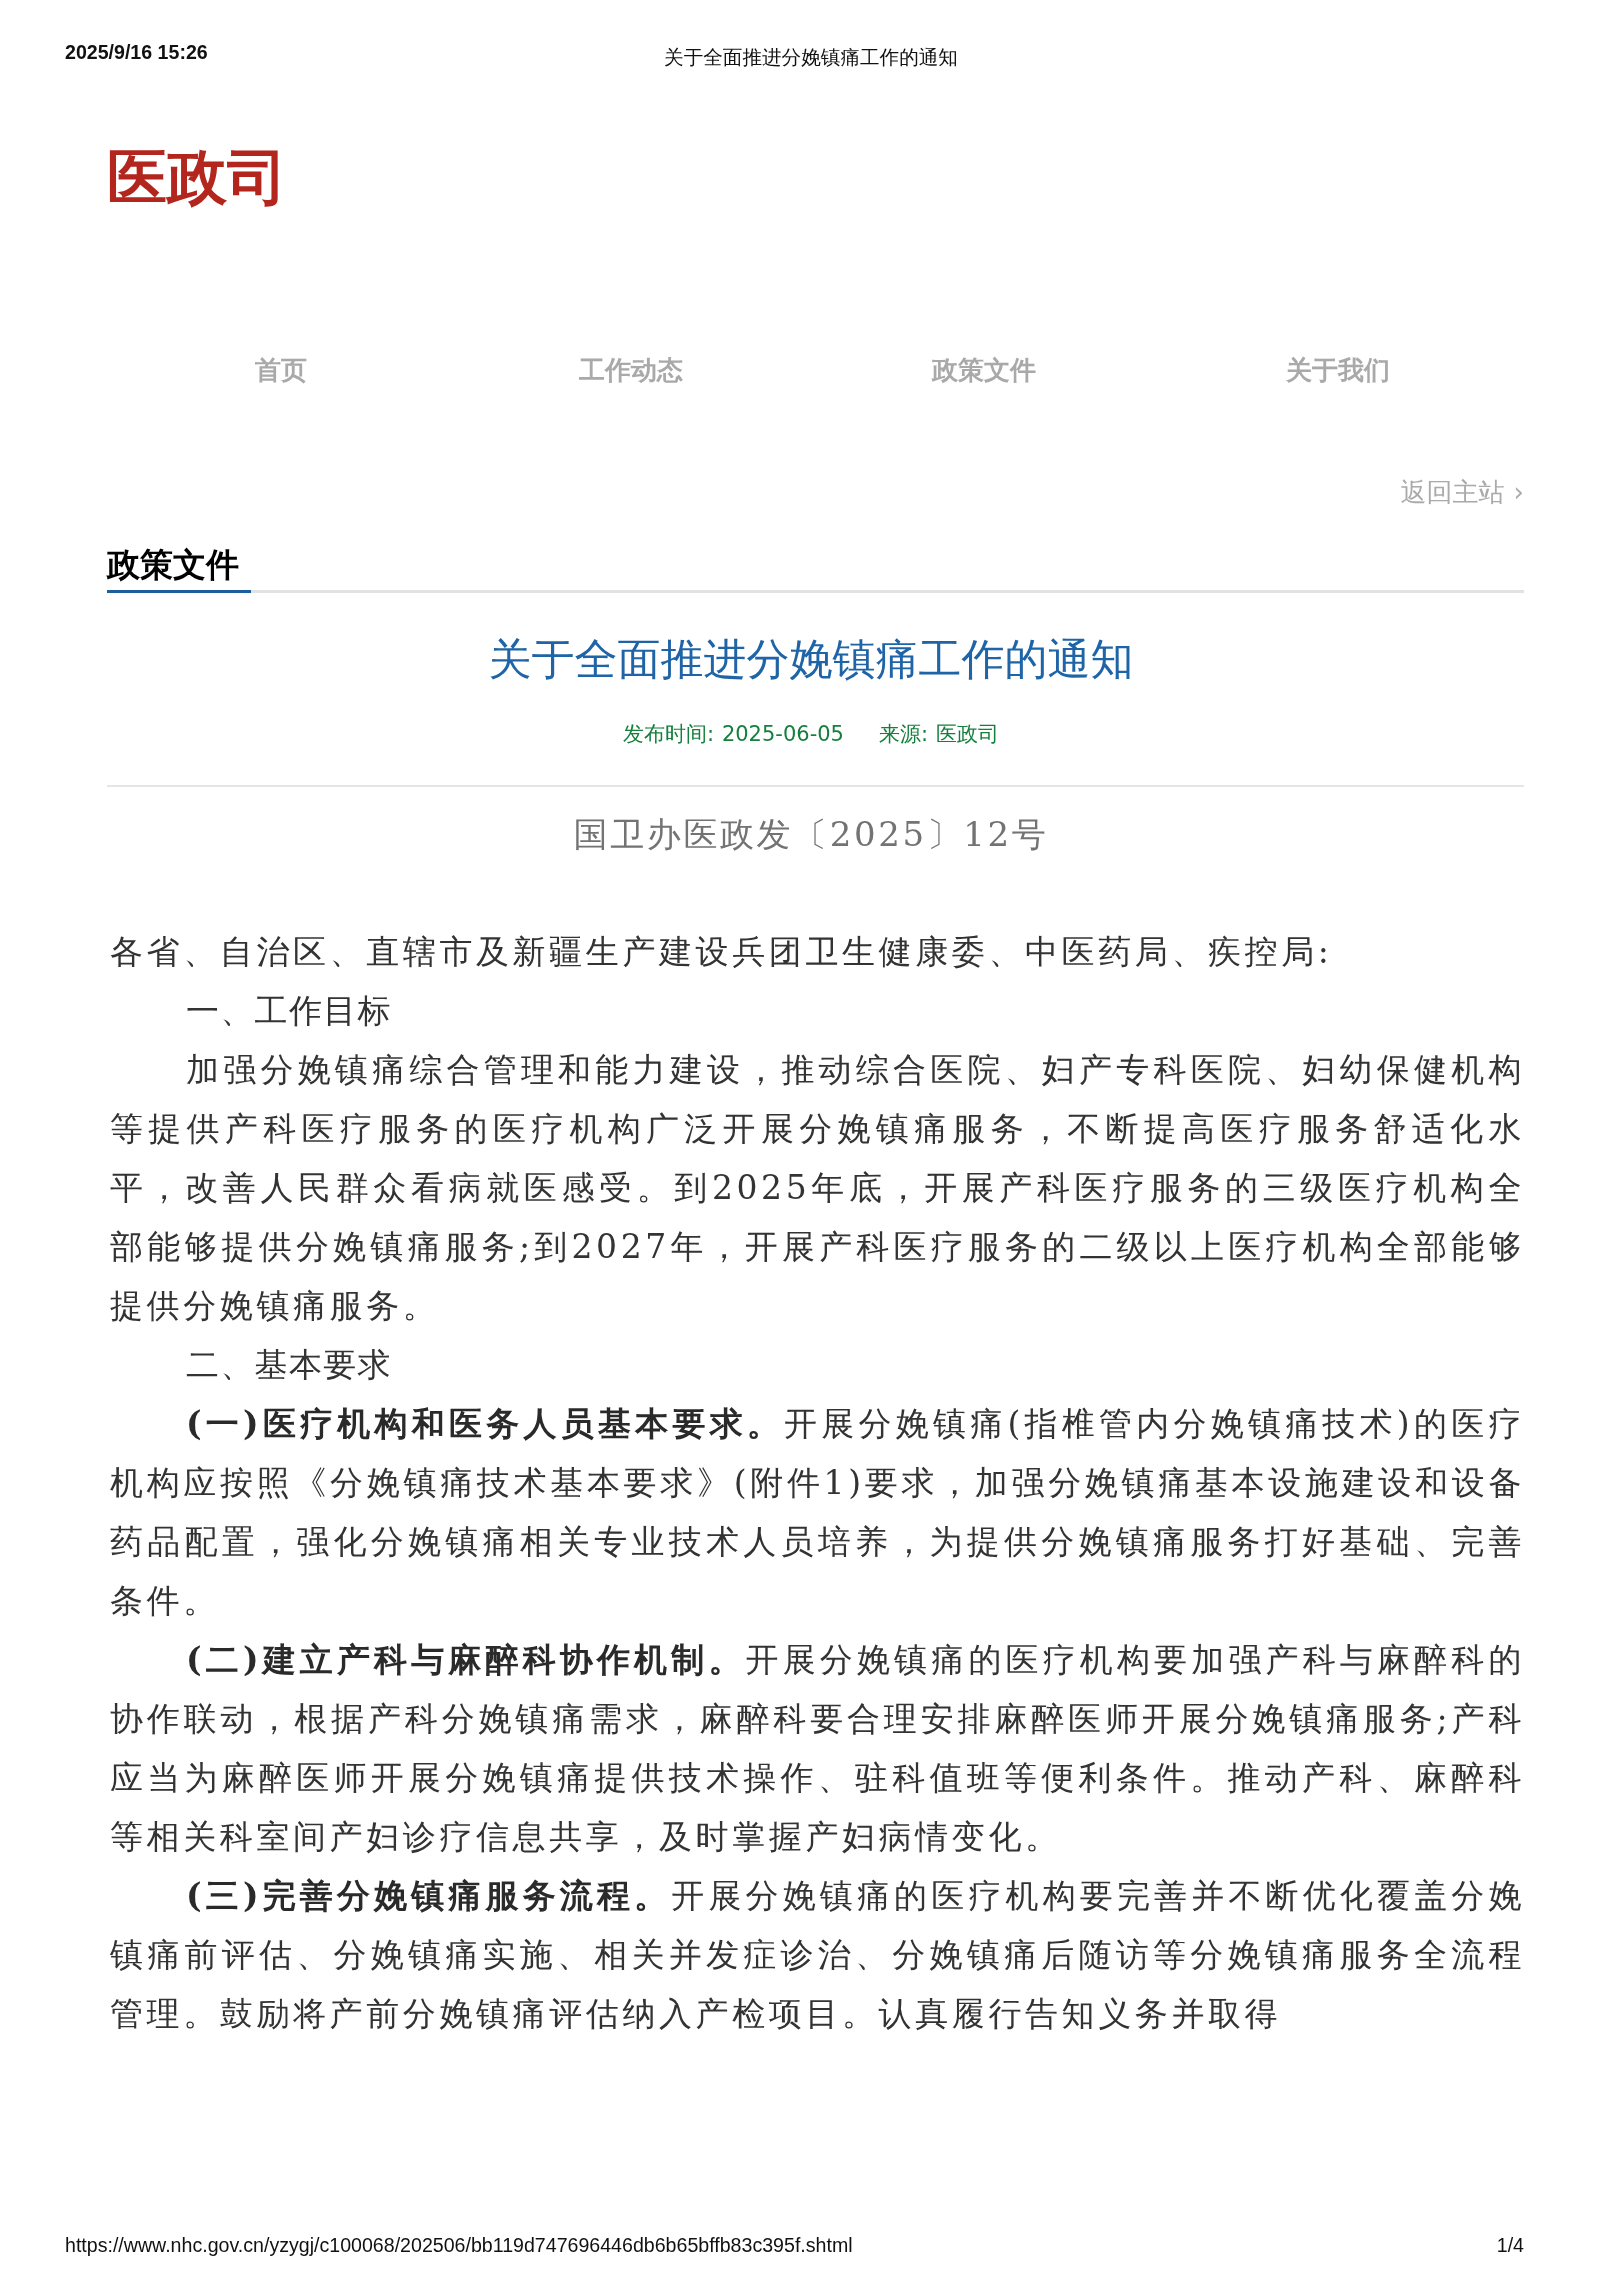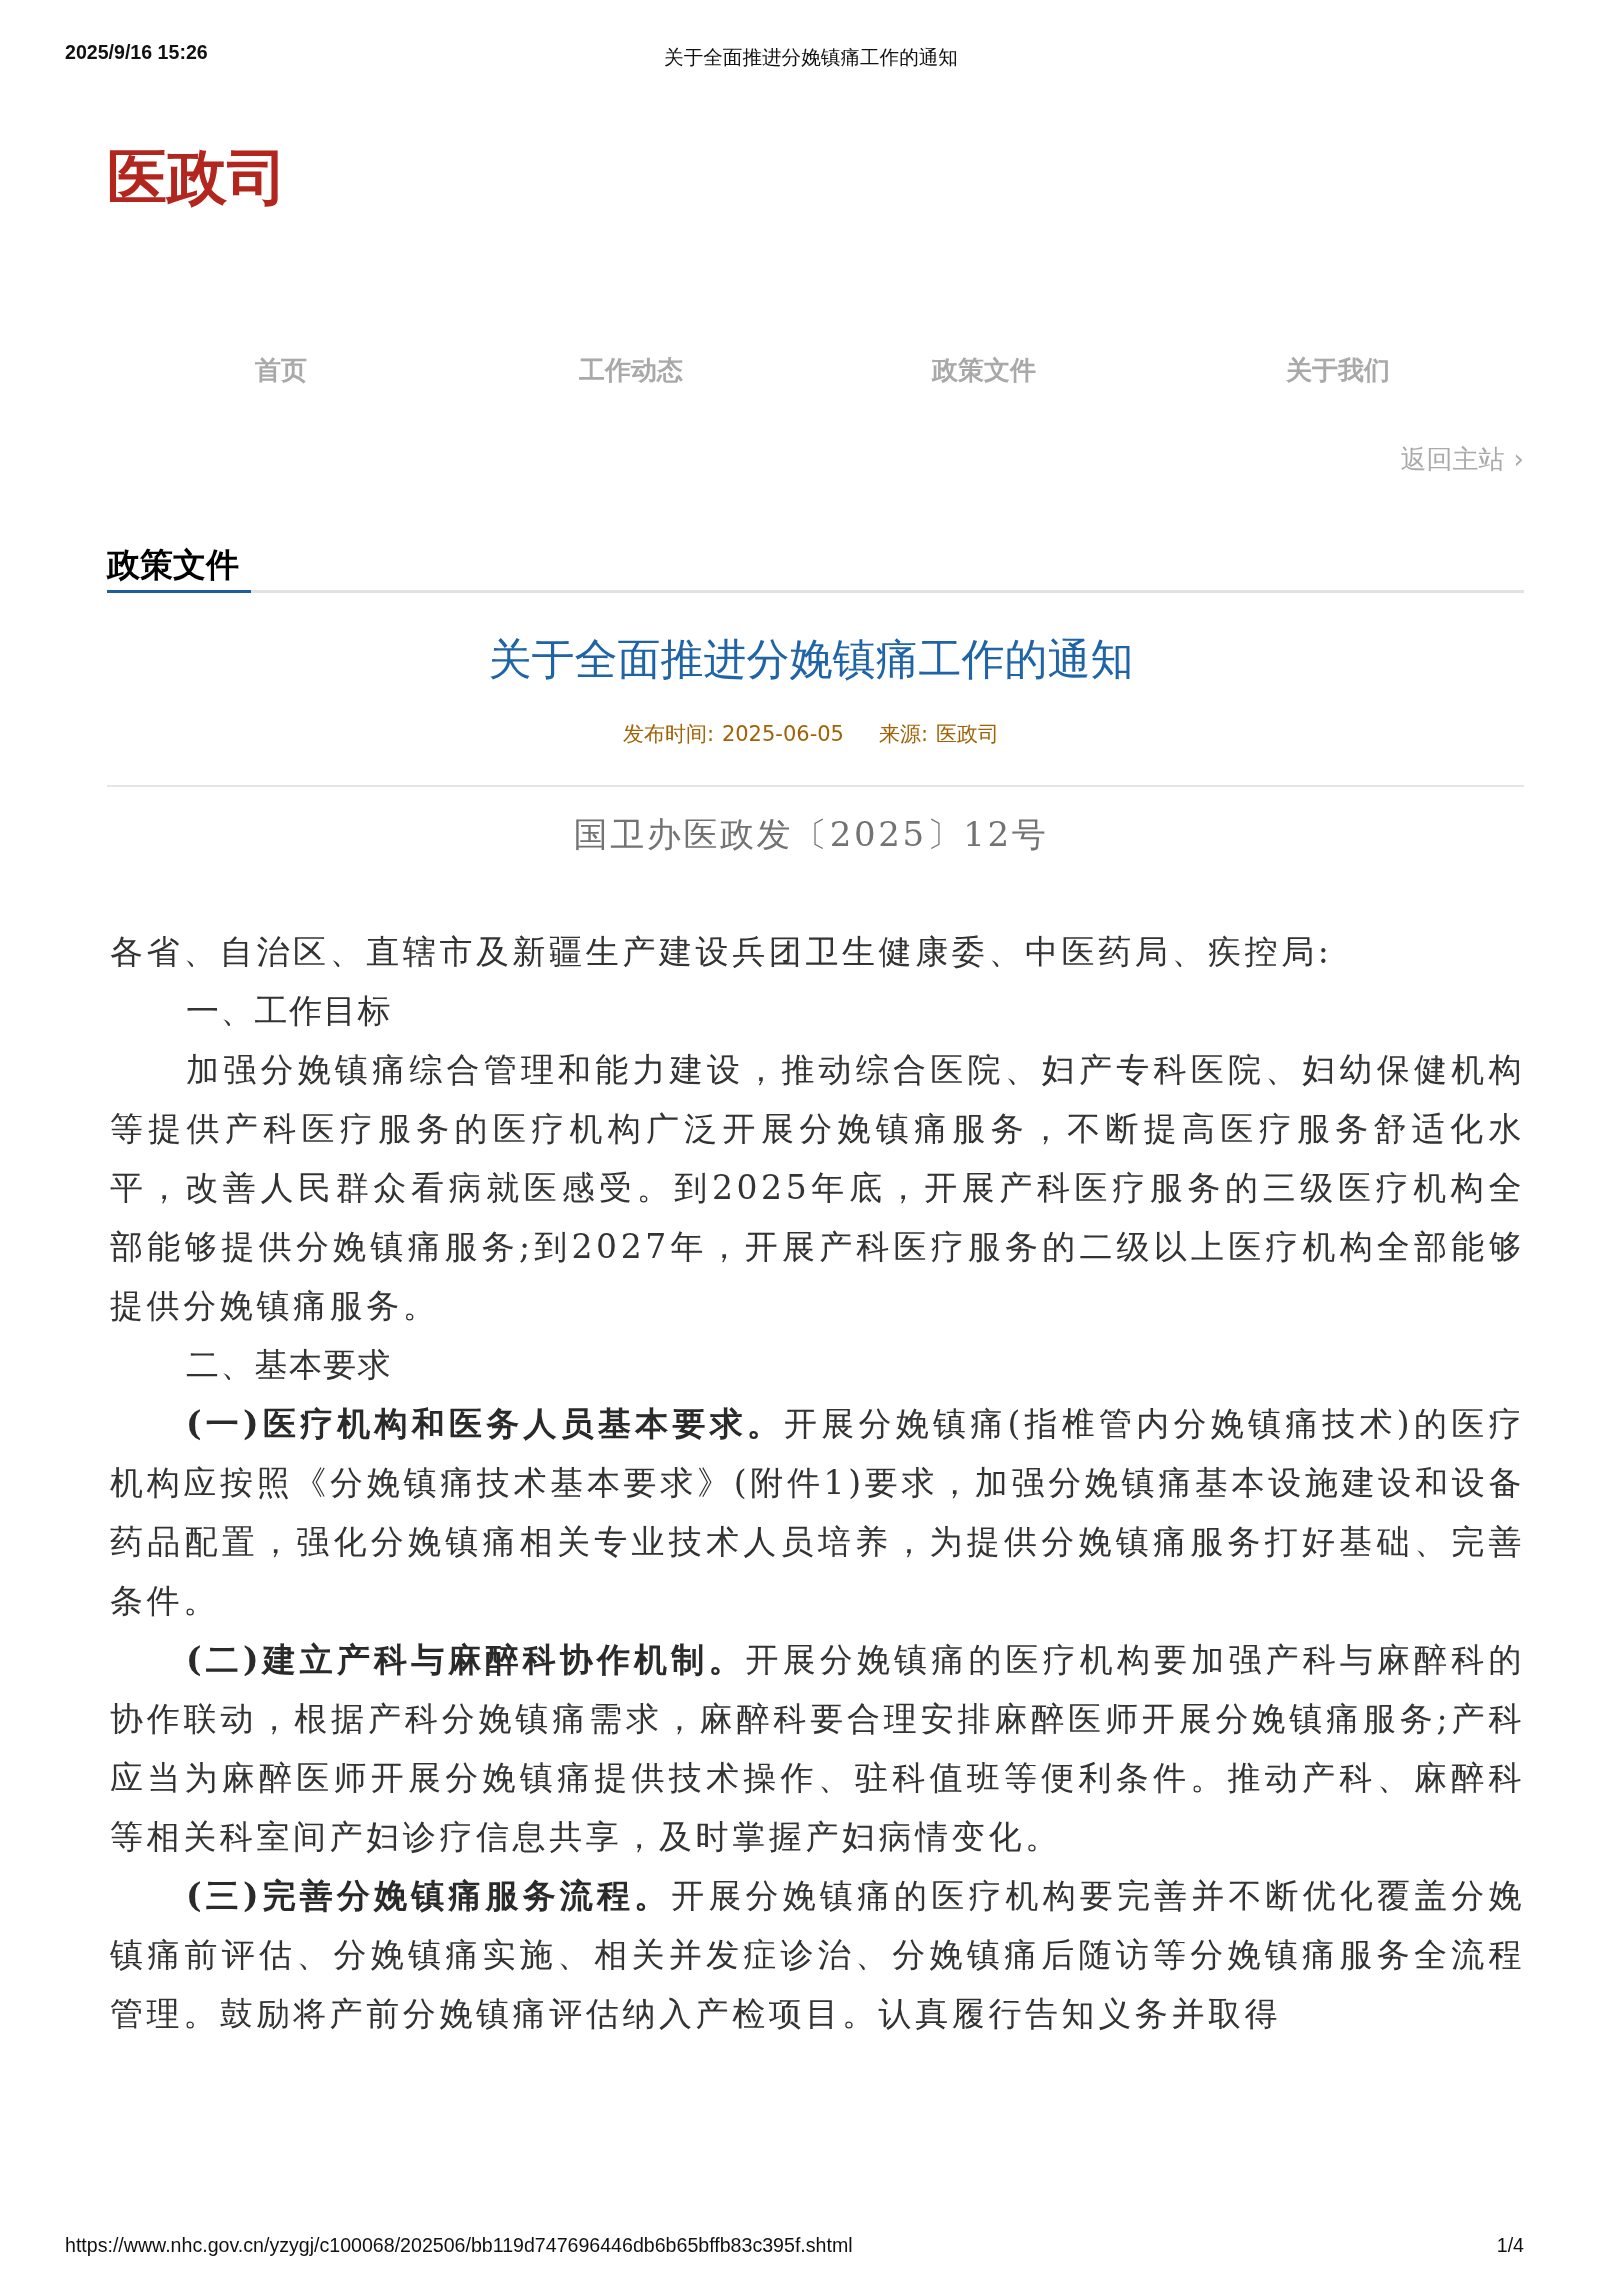--- a/index.html
+++ b/index.html
@@ -20,41 +20,41 @@
     font-family: "DejaVu Sans", sans-serif; font-weight: bold;
     font-size: 60px; line-height: 65px; color: #b3261e; letter-spacing: 0px;
   }
 
   .nav { position: absolute; top: 353px; left: 0; width: 1622px; height: 39px; }
   .nav-item {
     position: absolute; top: 0; font-family: "DejaVu Sans", sans-serif; font-weight: bold;
     font-size: 26px; color: #a9a9a9; white-space: nowrap; cursor: pointer;
   }
   .back-link {
-    position: absolute; top: 442px; right: 98px; font-family: "DejaVu Sans", sans-serif;
+    position: absolute; top: 475px; right: 98px; font-family: "DejaVu Sans", sans-serif;
     font-size: 26px; color: #aaaaaa; cursor: pointer; white-space: nowrap;
   }
   .back-link .chev { margin-left: 9.2px; font-size: 26px; }
 
   .section-head {
     position: absolute; top: 543px; left: 107px;
     font-family: "DejaVu Sans", sans-serif; font-weight: bold; font-size: 33px; color: #000;
   }
   .section-rule {
     position: absolute; top: 590px; left: 107px; width: 1417px; height: 2.6px; background: #e2e2e2;
   }
   .section-rule .accent { position: absolute; left: 0; top: 0; width: 144px; height: 2.6px; background: #1d5e9f; }
 
   .article-title {
     position: absolute; top: 630px; left: 0; width: 1622px; text-align: center;
     font-family: "DejaVu Sans", sans-serif; font-size: 43px; color: #1f64a6; line-height: 59px;
   }
   .meta {
     position: absolute; top: 720px; left: 0; width: 1622px; text-align: center;
-    font-family: "DejaVu Sans", sans-serif; font-size: 21px; color: #a16207;
+    font-family: "DejaVu Sans", sans-serif; font-size: 21px; color: #15803d;
   }
   .meta span { margin: 0 3.9px; }
   .meta .gap { display: inline-block; width: 19.6px; }
   .meta-rule { position: absolute; top: 785px; left: 107px; width: 1417px; height: 2px; background: #e5e5e5; }
 
   .doc-no {
     position: absolute; top: 812px; left: 0; width: 1622px; text-align: center;
     font-family: "DejaVu Serif", serif; font-size: 34px; color: #737373; letter-spacing: 2.6px;
   }
 

